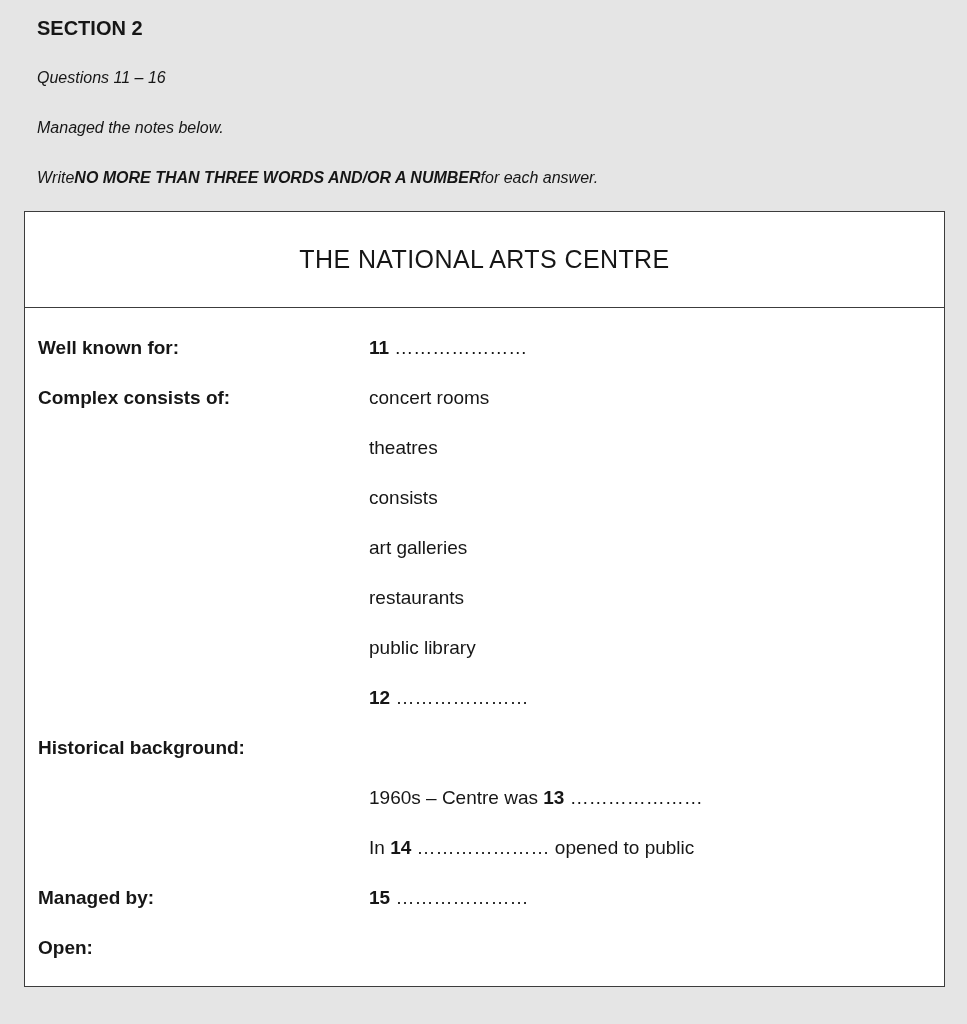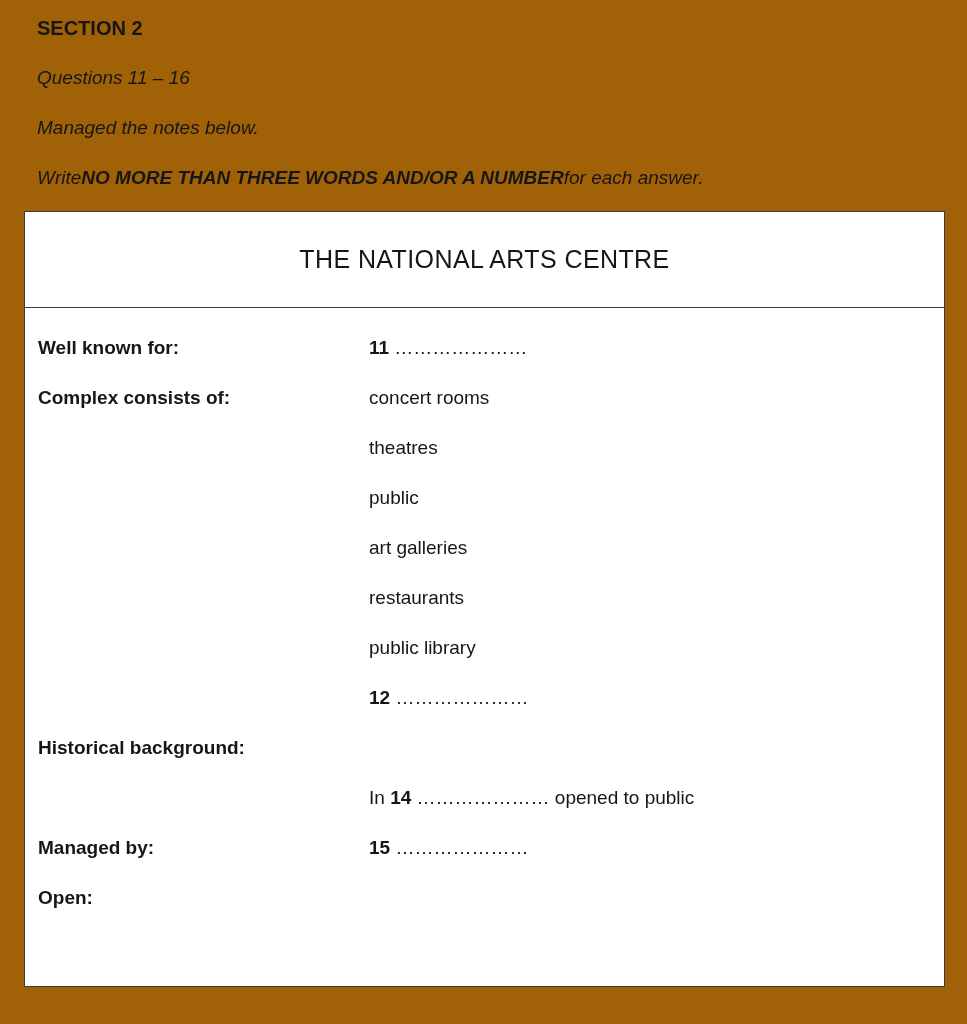--- a/index.html
+++ b/index.html
@@ -6,31 +6,31 @@
     margin: 0;
     padding: 0;
     background: #ffffff;
     font-family: "Liberation Sans", "DejaVu Sans", sans-serif;
     color: #161616;
   }
   .page {
     position: relative;
     width: 967px;
     height: 1024px;
-    background: #a16207;
+    background: #e5e5e5;
     overflow: hidden;
   }
   .header {
     padding: 3px 0 0 37px;
   }
   .header-line {
     height: 50px;
     display: flex;
     align-items: center;
-    font-size: 19px;
+    font-size: 16px;
   }
   .header-line.bold-title {
     font-weight: 700;
     font-size: 20px;
     font-style: normal;
   }
   .header-line.italic {
     font-style: italic;
   }
   .seg-bold, .b {
@@ -103,21 +103,21 @@
         <div class="note-row">
           <div class="note-label">Complex consists of:</div>
           <div class="note-value"><span>concert rooms</span></div>
         </div>
         <div class="note-row">
           <div class="note-label"></div>
           <div class="note-value"><span>theatres</span></div>
         </div>
         <div class="note-row">
           <div class="note-label"></div>
-          <div class="note-value"><span>public</span></div>
+          <div class="note-value"><span>consists</span></div>
         </div>
         <div class="note-row">
           <div class="note-label"></div>
           <div class="note-value"><span>art galleries</span></div>
         </div>
         <div class="note-row">
           <div class="note-label"></div>
           <div class="note-value"><span>restaurants</span></div>
         </div>
         <div class="note-row">
@@ -126,20 +126,24 @@
         </div>
         <div class="note-row">
           <div class="note-label"></div>
           <div class="note-value"><span class="seg-bold">12</span><span> …………………</span></div>
         </div>
         <div class="note-row">
           <div class="note-label">Historical background:</div>
         </div>
         <div class="note-row">
           <div class="note-label"></div>
+          <div class="note-value"><span>1960s – Centre was </span><span class="seg-bold">13</span><span> …………………</span></div>
+        </div>
+        <div class="note-row">
+          <div class="note-label"></div>
           <div class="note-value"><span>In </span><span class="seg-bold">14</span><span> ………………… opened to public</span></div>
         </div>
         <div class="note-row">
           <div class="note-label">Managed by:</div>
           <div class="note-value"><span class="seg-bold">15</span><span> …………………</span></div>
         </div>
         <div class="note-row">
           <div class="note-label">Open:</div>
         </div>
       </div>

